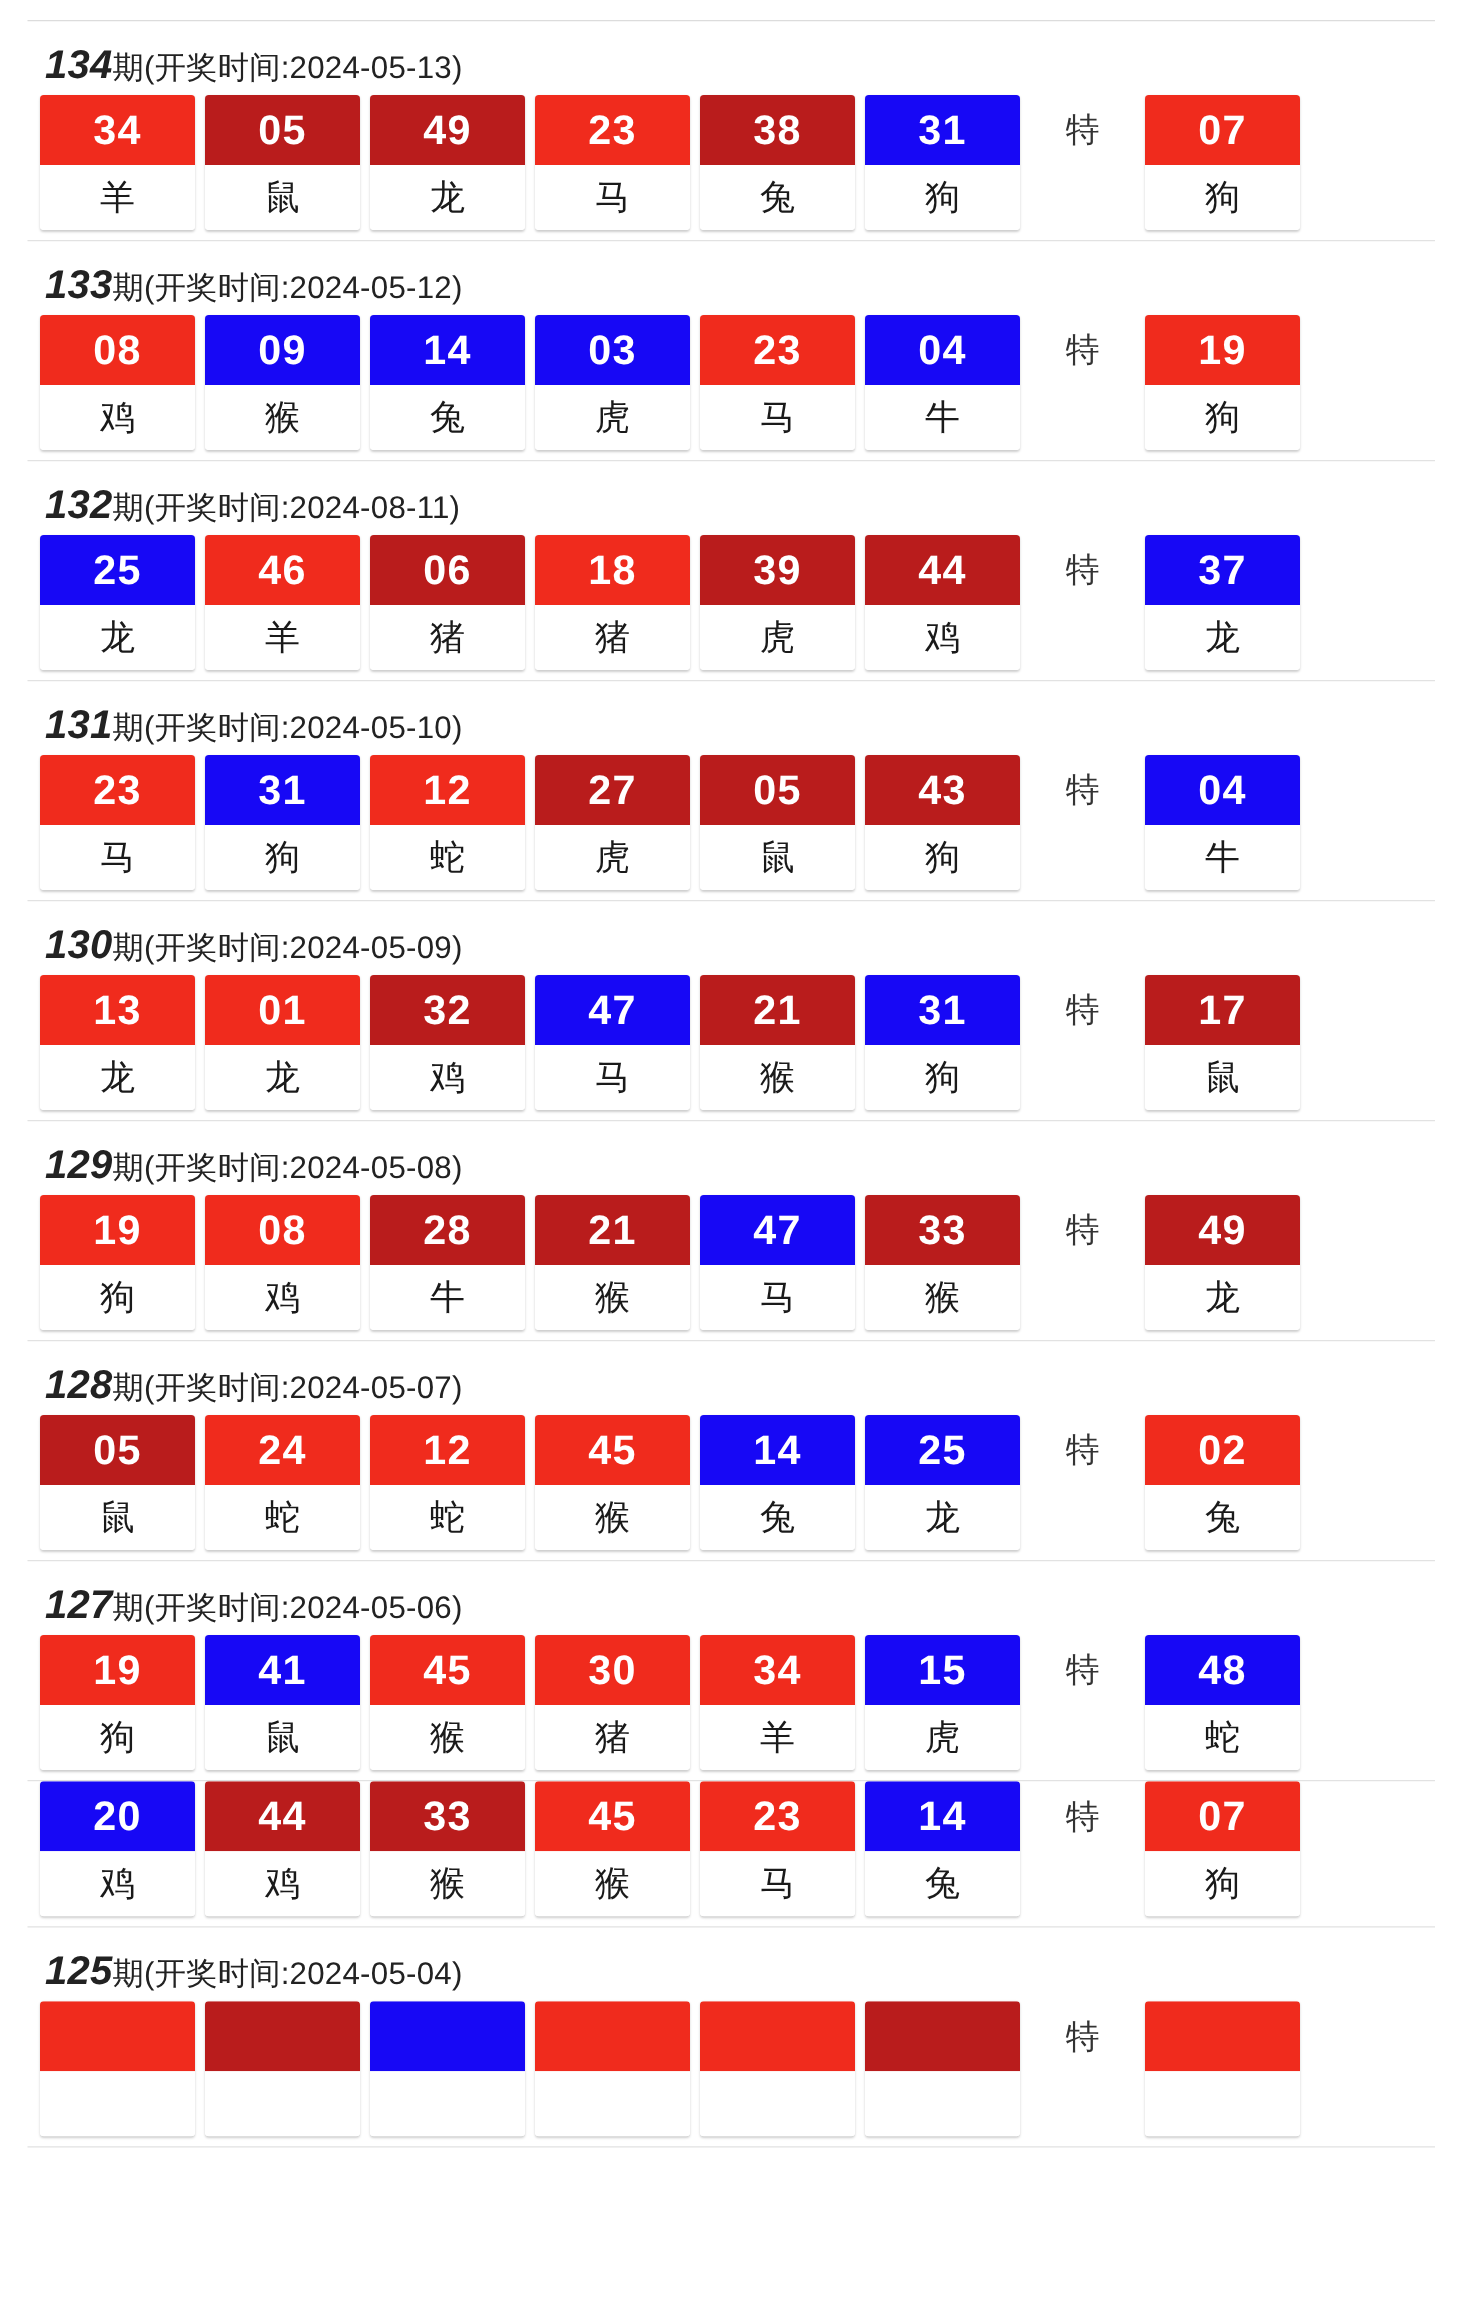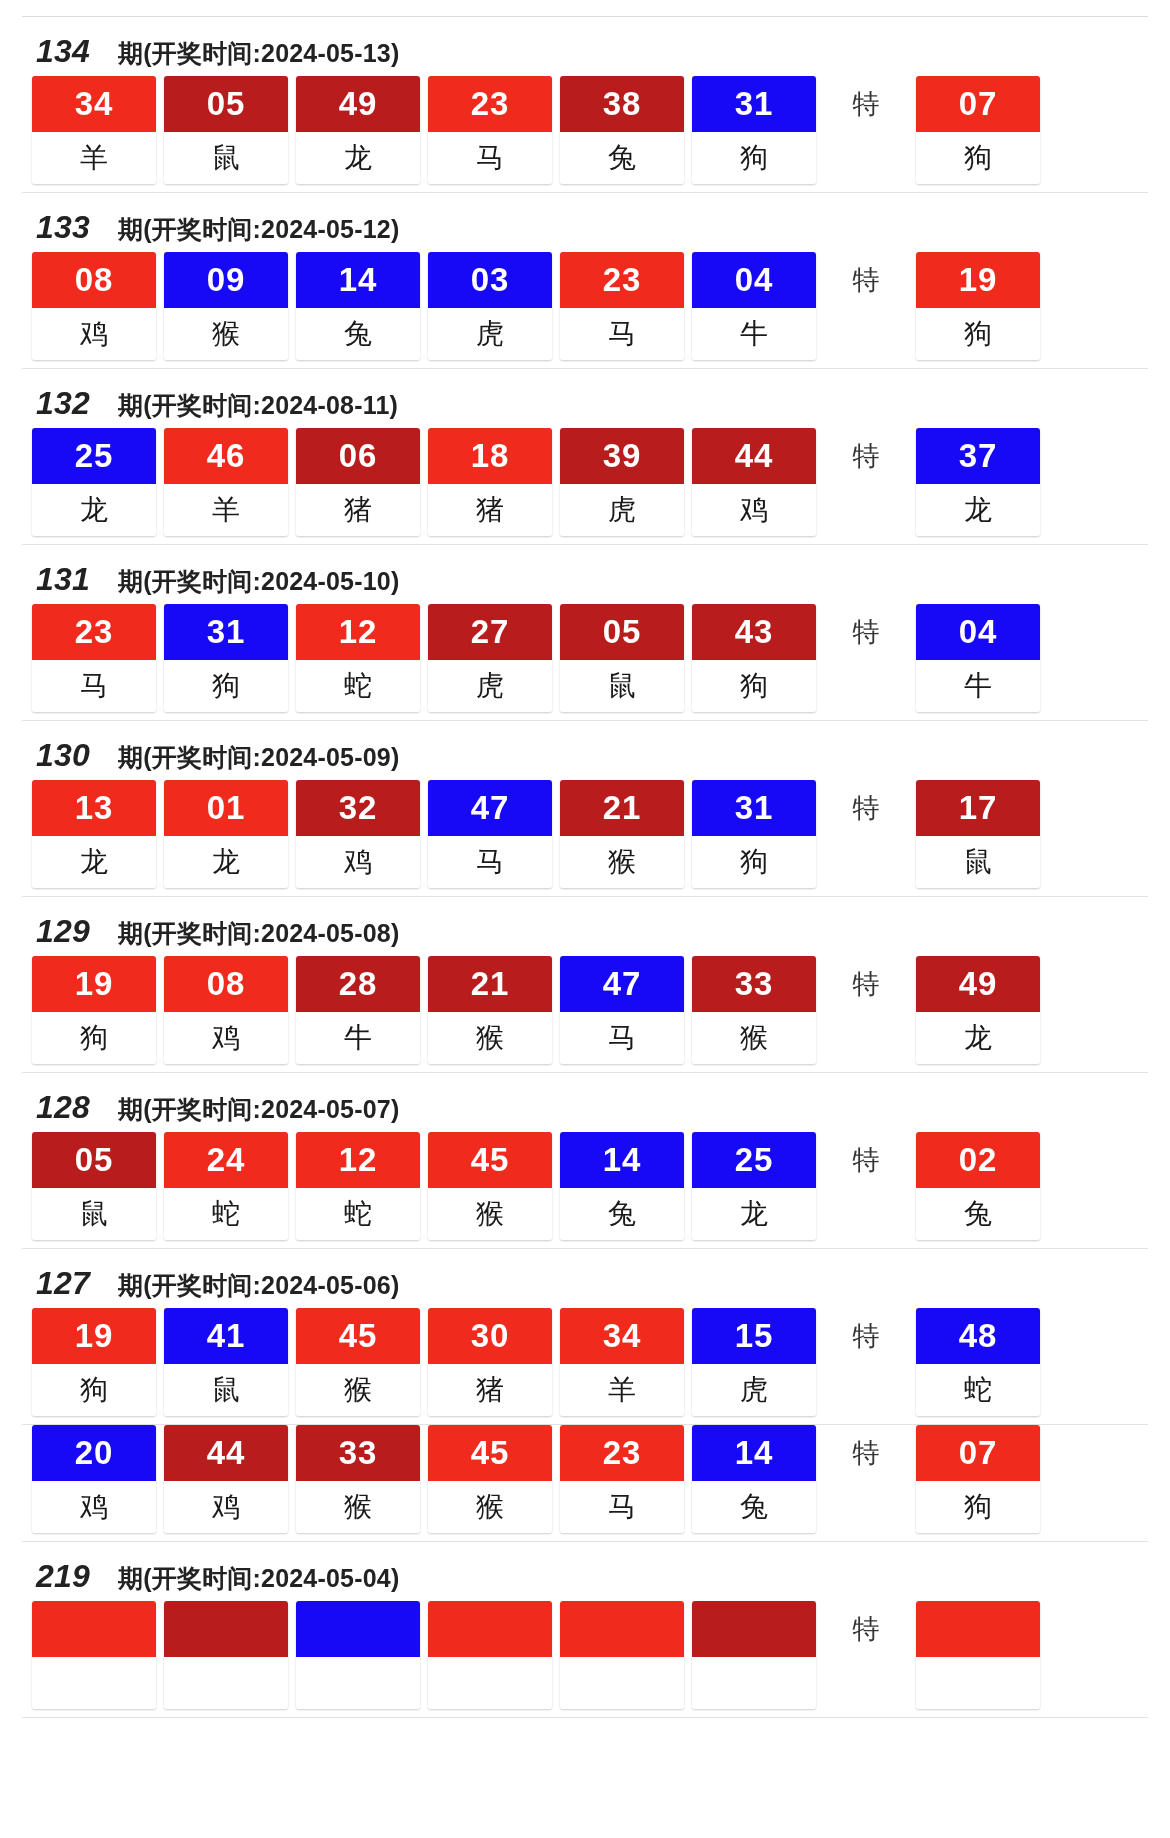--- a/index.html
+++ b/index.html
@@ -36,23 +36,22 @@
     padding: 16px 6px 6px 14px;
     letter-spacing: 0.2px;
     white-space: nowrap;
   }
   .draw-header .issue {
     font-weight: bold;
     font-size: 32px;
     font-style: italic;
   }
   .draw-header .rest {
-    font-weight: bold;
+    font-weight: normal;
     font-size: 25px;
-    margin-left: 28px;
   }
   .balls-row {
     display: flex;
     align-items: flex-start;
     padding: 0 4px 2px 6px;
   }
   .ball-cell {
     width: 124px;
     margin: 0 4px;
     display: flex;
@@ -398,21 +397,21 @@
             <div class="ball-zodiac">兔</div>
           </div>
           <div class="special-label">特</div>
           <div class="ball-cell">
             <div class="ball-num red">07</div>
             <div class="ball-zodiac">狗</div>
           </div>
         </div>
       </div>
       <div class="draw-block">
-        <div class="draw-header"><span class="issue">219</span><span class="rest">期(开奖时间:2024-05-04)</span></div>
+        <div class="draw-header"><span class="issue">125</span><span class="rest">期(开奖时间:2024-05-04)</span></div>
         <div class="balls-row">
           <div class="ball-cell">
             <div class="ball-num red"></div>
             <div class="ball-zodiac"></div>
           </div>
           <div class="ball-cell">
             <div class="ball-num green"></div>
             <div class="ball-zodiac"></div>
           </div>
           <div class="ball-cell">

